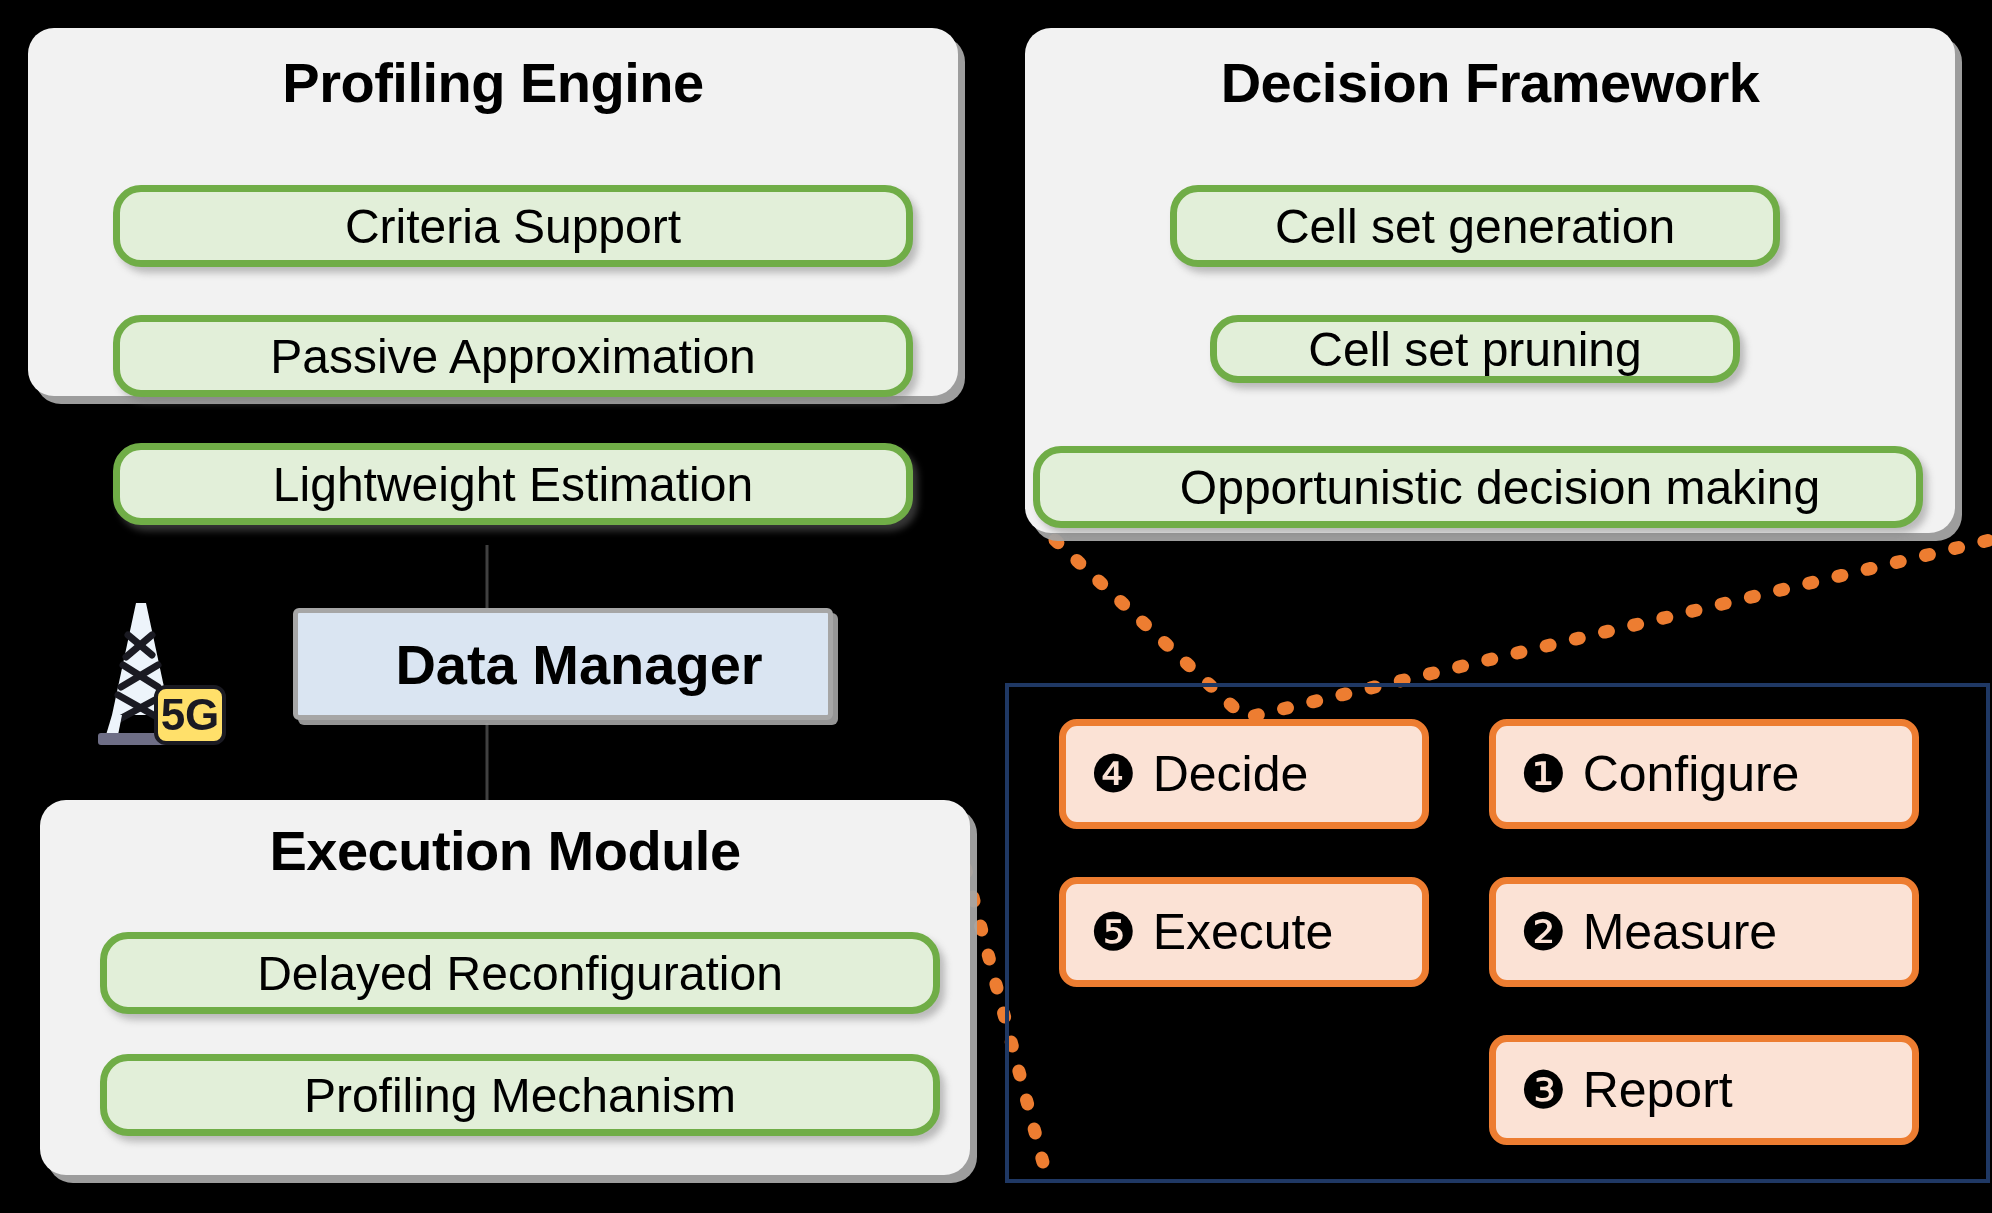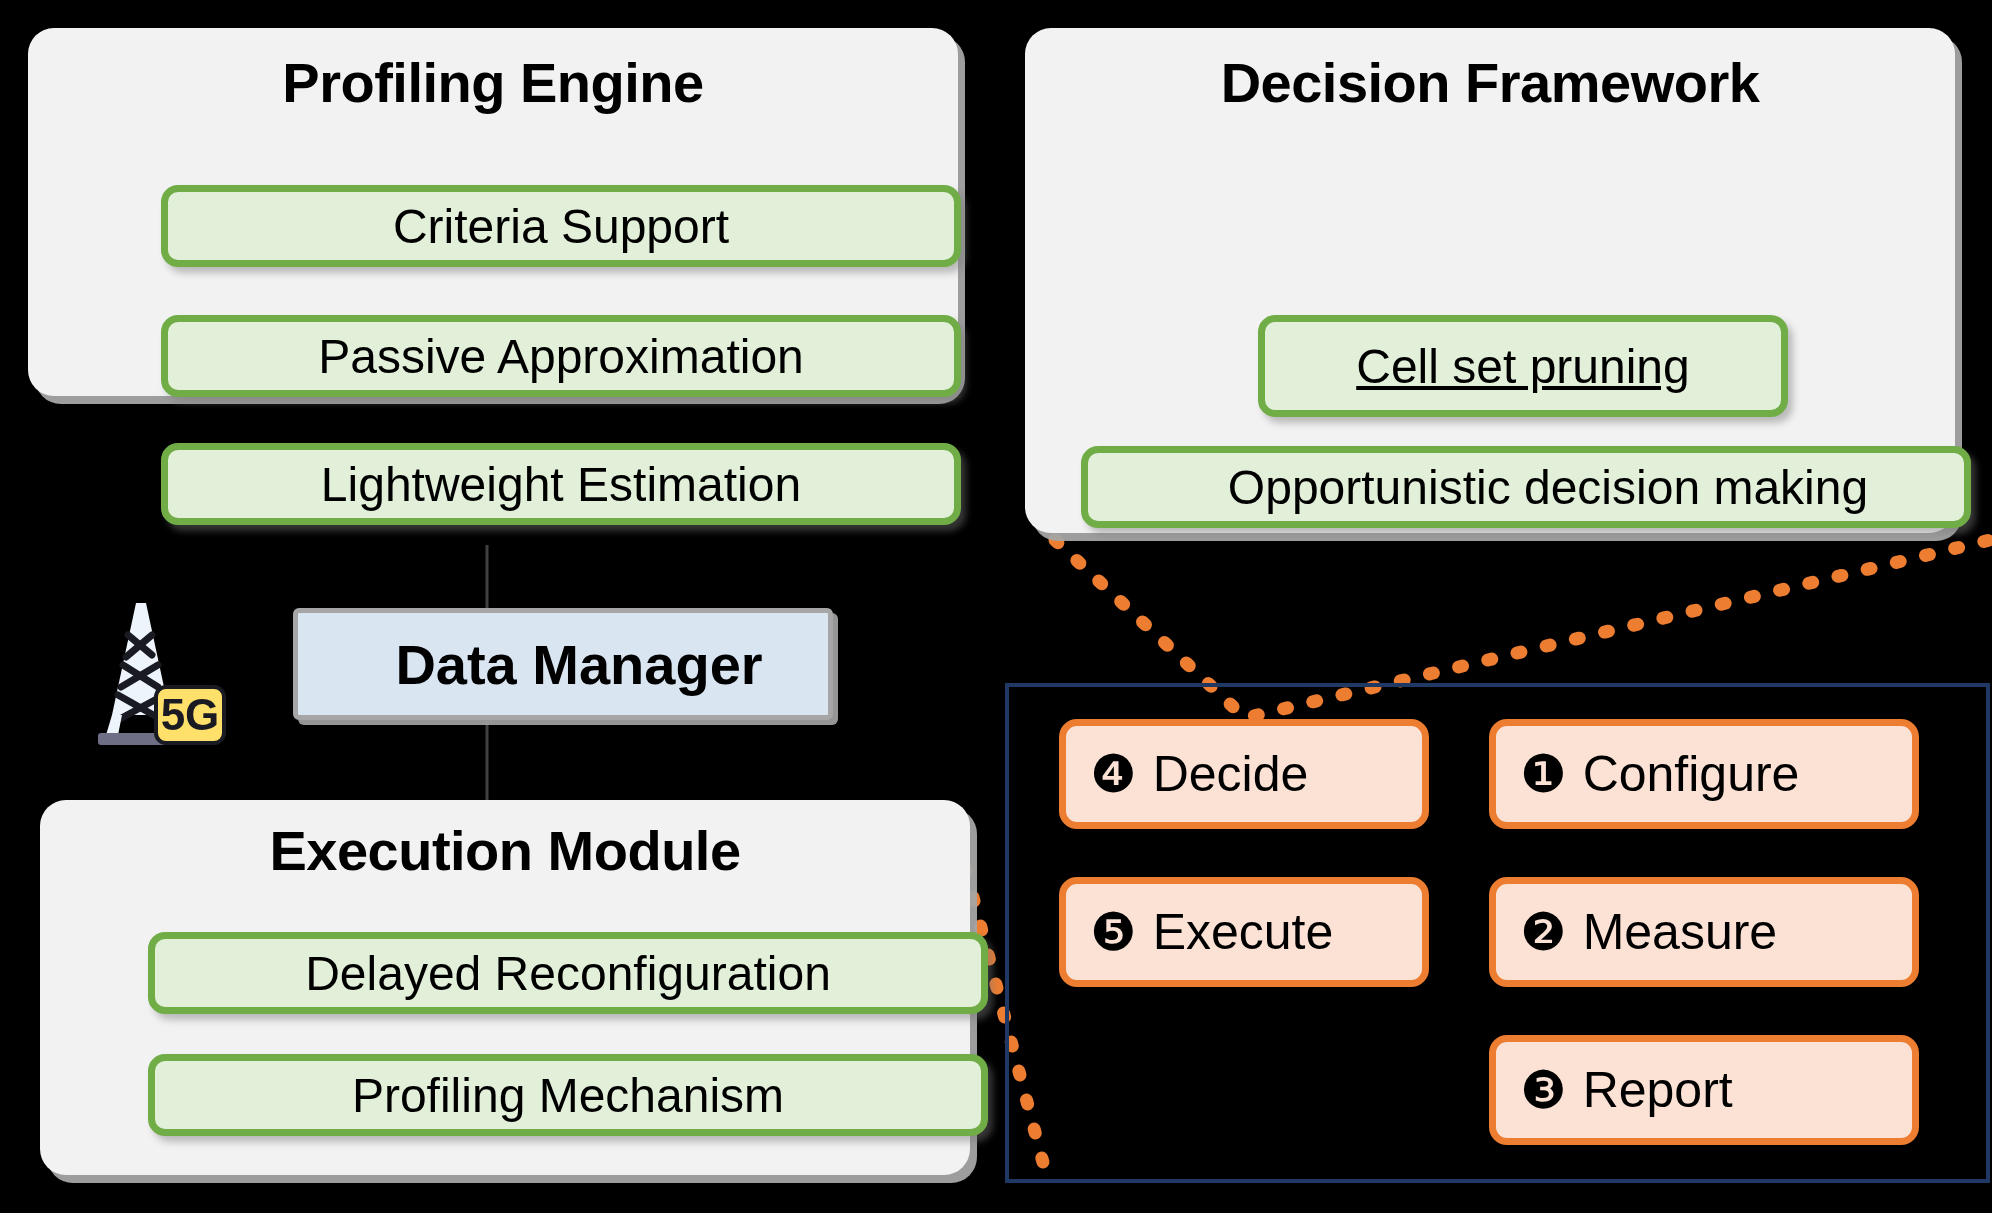--- a/index.html
+++ b/index.html
@@ -22,30 +22,29 @@
     font-size:56px;
     line-height:1.05;
     letter-spacing:-0.5px;
     font-family:"Liberation Sans","DejaVu Sans",sans-serif;
   }
 
   
   .greenrow{
     background:#E2EFD9;
     border:7px solid #70AD47;
-    border-radius:17px;
+    border-radius:28px;
     display:flex;
     align-items:center;
     justify-content:center;
     color:#000;
     font-size:48px;
     box-shadow:5px 6px 7px 0 rgba(120,120,120,.45);
     box-sizing:border-box;
     white-space:nowrap;
-    margin-left:48px;
   }
 
   
   .datamgr{
     position:absolute;
     background:#DAE5F2;
     border:5px solid #A6A6A6;
     border-radius:6px;
     display:flex;align-items:center;justify-content:center;
     font-weight:bold;font-size:56px;color:#000;
@@ -109,22 +108,23 @@
     <div class="greenrow" style="position:absolute;left:85px;top:157px;width:800px;height:82px;">Criteria Support</div>
 
     <div class="greenrow" style="position:absolute;left:85px;top:415px;width:800px;height:82px;">Lightweight Estimation</div>
 
     <div class="greenrow" style="position:absolute;left:85px;top:287px;width:800px;height:82px;">Passive Approximation</div>
   </div>
 
   <div class="card" style="left:1025px; top:28px; width:930px; height:505px;">
     <div class="card-title" style="margin-top:26px;">Decision Framework</div>
 
+    <div class="greenrow" style="position:absolute;left:145px;top:157px;width:610px;height:82px;">Cell set generation</div>
 
-    <div class="greenrow" style="position:absolute;left:185px;top:287px;width:530px;height:102px;text-decoration:underline;">Cell set pruning</div>
+    <div class="greenrow" style="position:absolute;left:185px;top:287px;width:530px;height:68px;">Cell set pruning</div>
 
     <div class="greenrow" style="position:absolute;left:8px;top:418px;width:890px;height:82px;padding-left:44px;">Opportunistic decision making</div>
   </div>
 
   <div class="tower" style="left:88px; top:595px; width:140px; height:150px;">
     <svg width="140" height="150" viewBox="0 0 140 150">
 
       <polygon points="48,8 58,8 82,120 24,120" fill="#EDF4FB"></polygon>
 
       <g stroke="#1A1A22" stroke-width="7" stroke-linecap="round">

